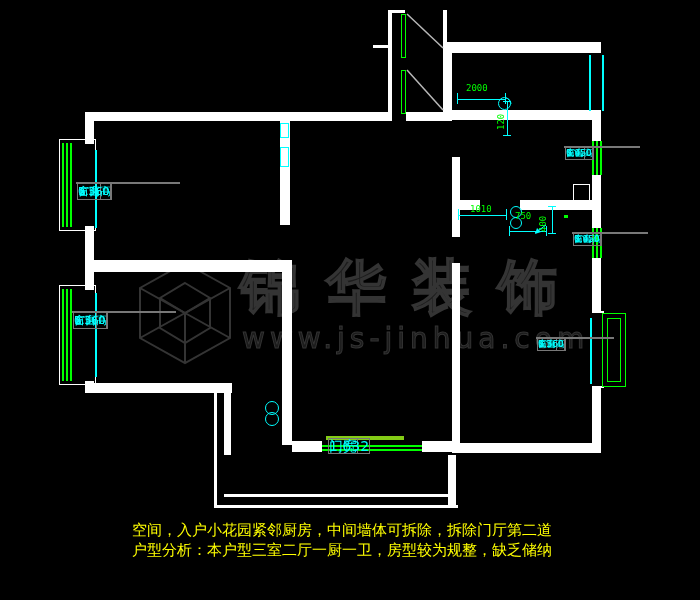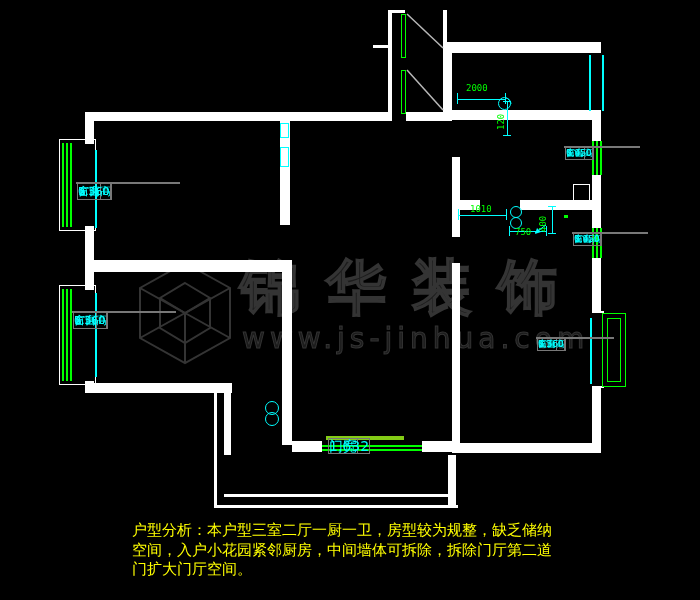--- a/index.html
+++ b/index.html
@@ -138,21 +138,21 @@
   <i class="c" style="left:509px;top:231px;width:38px;height:1px"></i>
   <i class="c" style="left:509px;top:226px;width:1px;height:10px"></i>
   <i class="c" style="left:546px;top:226px;width:1px;height:10px"></i>
   <i class="c" style="left:552px;top:206px;width:1px;height:28px"></i>
   <i class="c" style="left:548px;top:206px;width:8px;height:1px"></i>
   <i class="c" style="left:548px;top:233px;width:8px;height:1px"></i>
 
   <span class="dim" style="left:466px;top:84px;">2000</span>
   <span class="dim vdim" style="left:497px;top:106px;height:24px;">120</span>
   <span class="dim" style="left:470px;top:205px;">1010</span>
-  <span class="dim" style="left:515px;top:228px;">750</span>
+  <span class="dim" style="left:515px;top:212px;">750</span>
   <span class="dim vdim" style="left:539px;top:206px;height:26px;">400</span>
 
   <svg style="left:0;top:0" width="700" height="600" viewBox="0 0 700 600">
     <line x1="407" y1="14" x2="443" y2="48" stroke="#b8b8b8" stroke-width="1.5"></line>
     <line x1="407" y1="70" x2="443" y2="110" stroke="#b8b8b8" stroke-width="1.5"></line>
     <line x1="535" y1="233" x2="546" y2="225" stroke="#00ffff" stroke-width="1"></line>
     <polygon points="535,234 541,232 537,228" fill="#00ffff"></polygon>
     <path d="M 505 98 A 6 6 0 0 1 511 104" stroke="#00ffff" fill="none" stroke-width="1"></path>
   </svg>
 
@@ -190,18 +190,17 @@
     <div>窗高</div>
     <div>1.360</div>
   </div>
 
   <div class="dtable" style="left:326px;top:436px;width:78px;">
     <div>门宽</div>
     <div>1.632</div>
   </div>
 
   <div style="left:132px;top:521px;">
+    <div class="ylw" style="position:relative;">空间，入户小花园紧邻厨房，中间墙体可拆除，拆除门厅第二道</div>
     <div class="ylw" style="position:relative;">户型分析：本户型三室二厅一厨一卫，房型较为规整，缺乏储纳</div>
-    <div class="ylw" style="position:relative;">空间，入户小花园紧邻厨房，中间墙体可拆除，拆除门厅第二道</div>
-    <div class="ylw" style="position:relative;">门扩大门厅空间。</div>
   </div>
 
 </div>
 
 </body></html>

